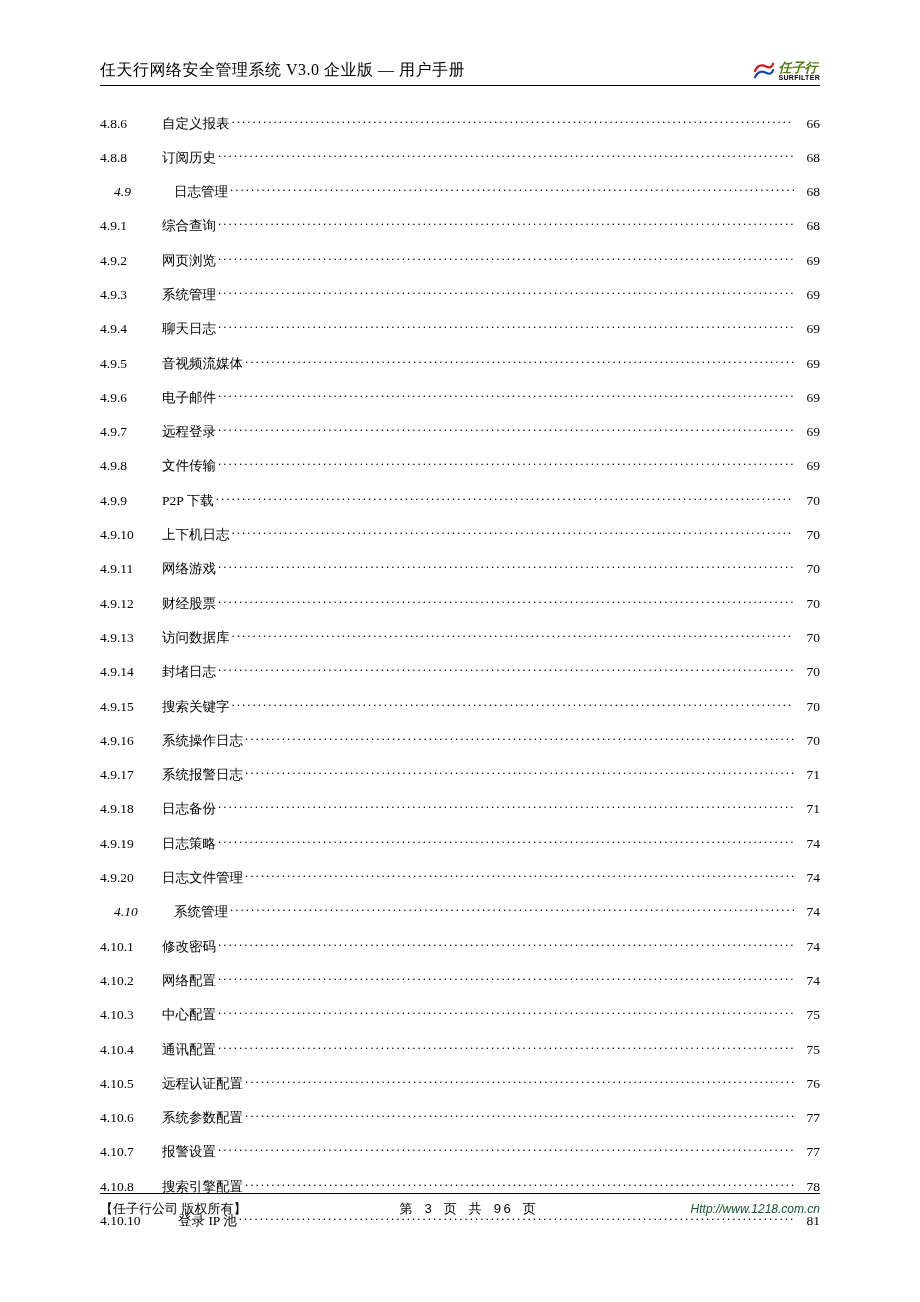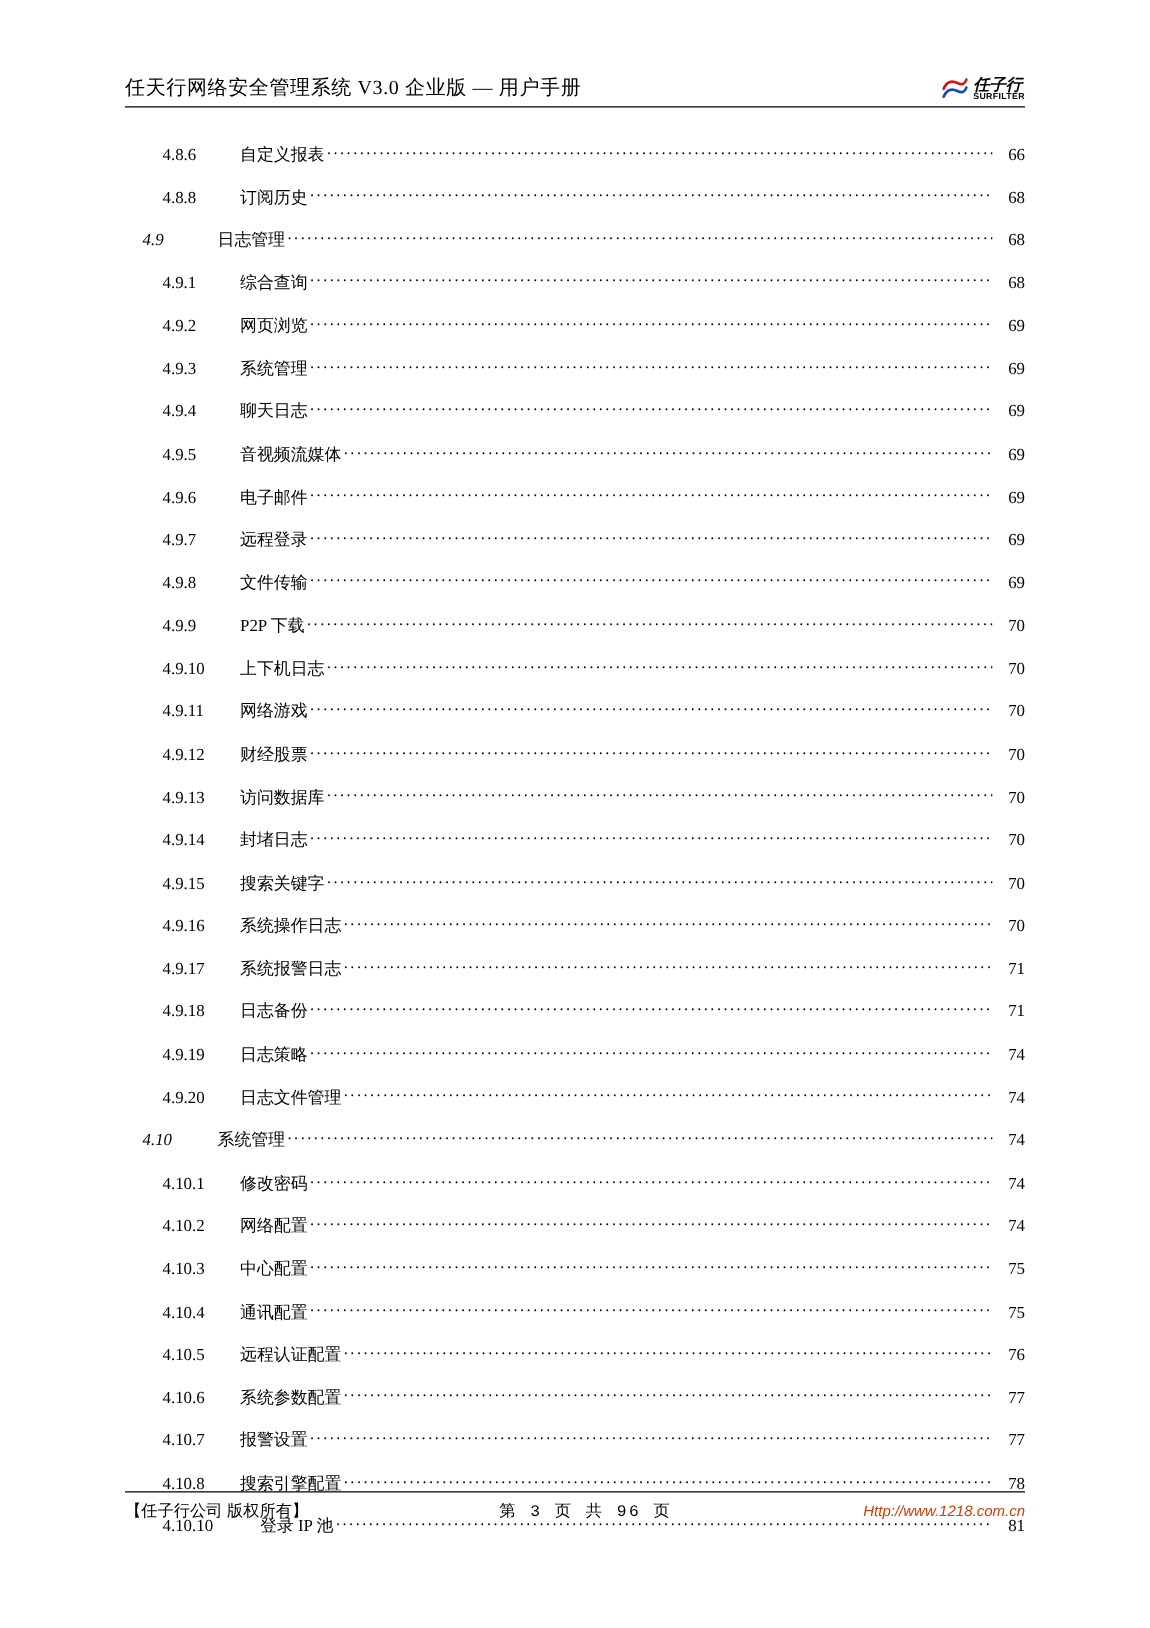--- a/index.html
+++ b/index.html
@@ -40,21 +40,21 @@
   }
   .logo-text {
     display: flex;
     flex-direction: column;
     line-height: 1;
   }
   .logo-cn {
     font-size: 13px;
     font-weight: bold;
     font-style: italic;
-    color: #000000;
+    color: #4d7c0f;
     font-family: Liberation Serif, serif;
   }
   .logo-en {
     font-size: 7px;
     font-weight: bold;
     color: #000;
     letter-spacing: 0.3px;
     font-family: Arial, sans-serif;
   }
   .toc {
@@ -69,21 +69,20 @@
   .toc-num {
     flex: 0 0 auto;
     text-align: left;
   }
   .toc-row.level2 .toc-num {
     margin-left: 14px;
     width: 60px;
     font-style: italic;
   }
   .toc-row.level3 .toc-num {
-    margin-left: 30px;
     width: 62px;
   }
   .toc-row.level3.wide .toc-num {
     width: 78px;
   }
   .toc-title {
     flex: 0 0 auto;
     padding-right: 2px;
   }
   .toc-leader {
@@ -122,21 +121,21 @@
   .footer-left {
     font-family: Liberation Sans, sans-serif;
   }
   .footer-center {
     font-family: Liberation Mono, monospace;
     letter-spacing: 2px;
   }
   .footer-right {
     font-family: Arial, sans-serif;
     font-style: italic;
-    color: #c2410c;
+    color: #14532d;
     font-size: 12px;
   }
 </style>
 </head>
 <body>
 
 <div class="page">
   <div class="header">
     <div class="header-title">任天行网络安全管理系统 V3.0 企业版 — 用户手册</div>
     <div class="logo">

